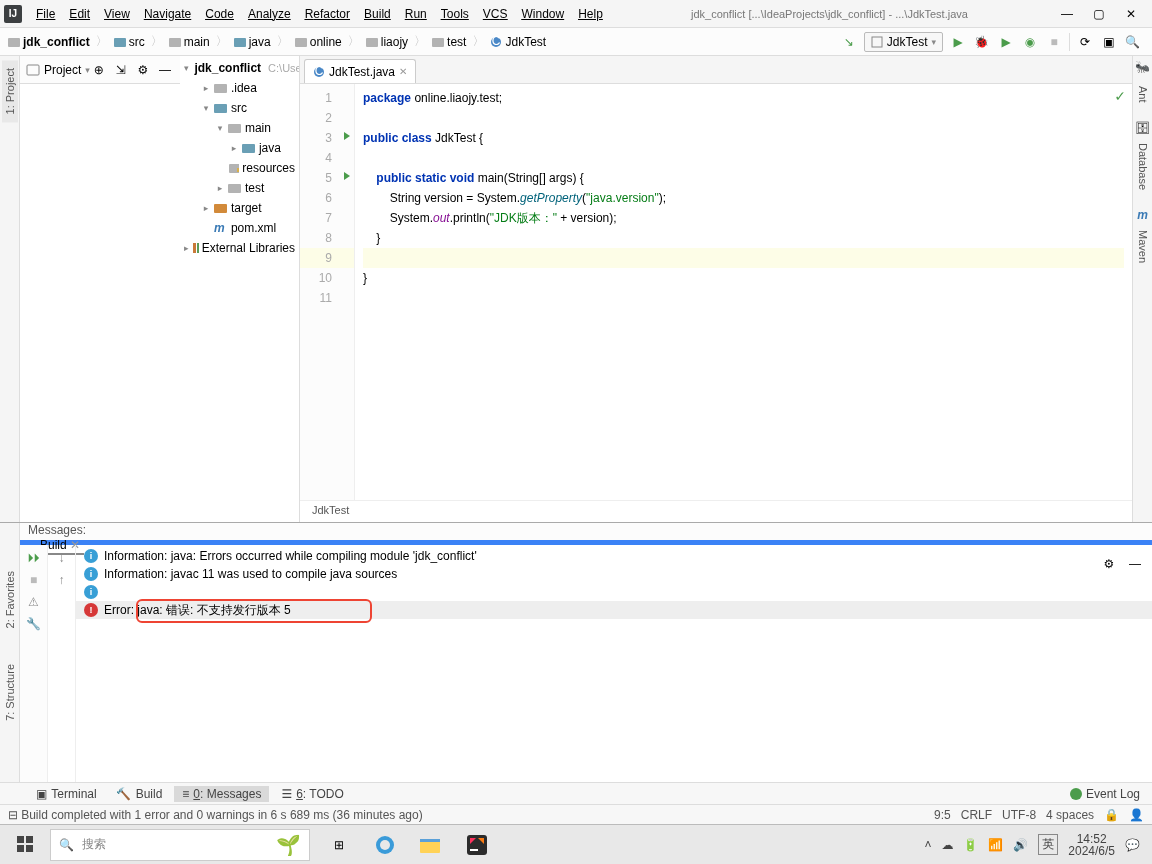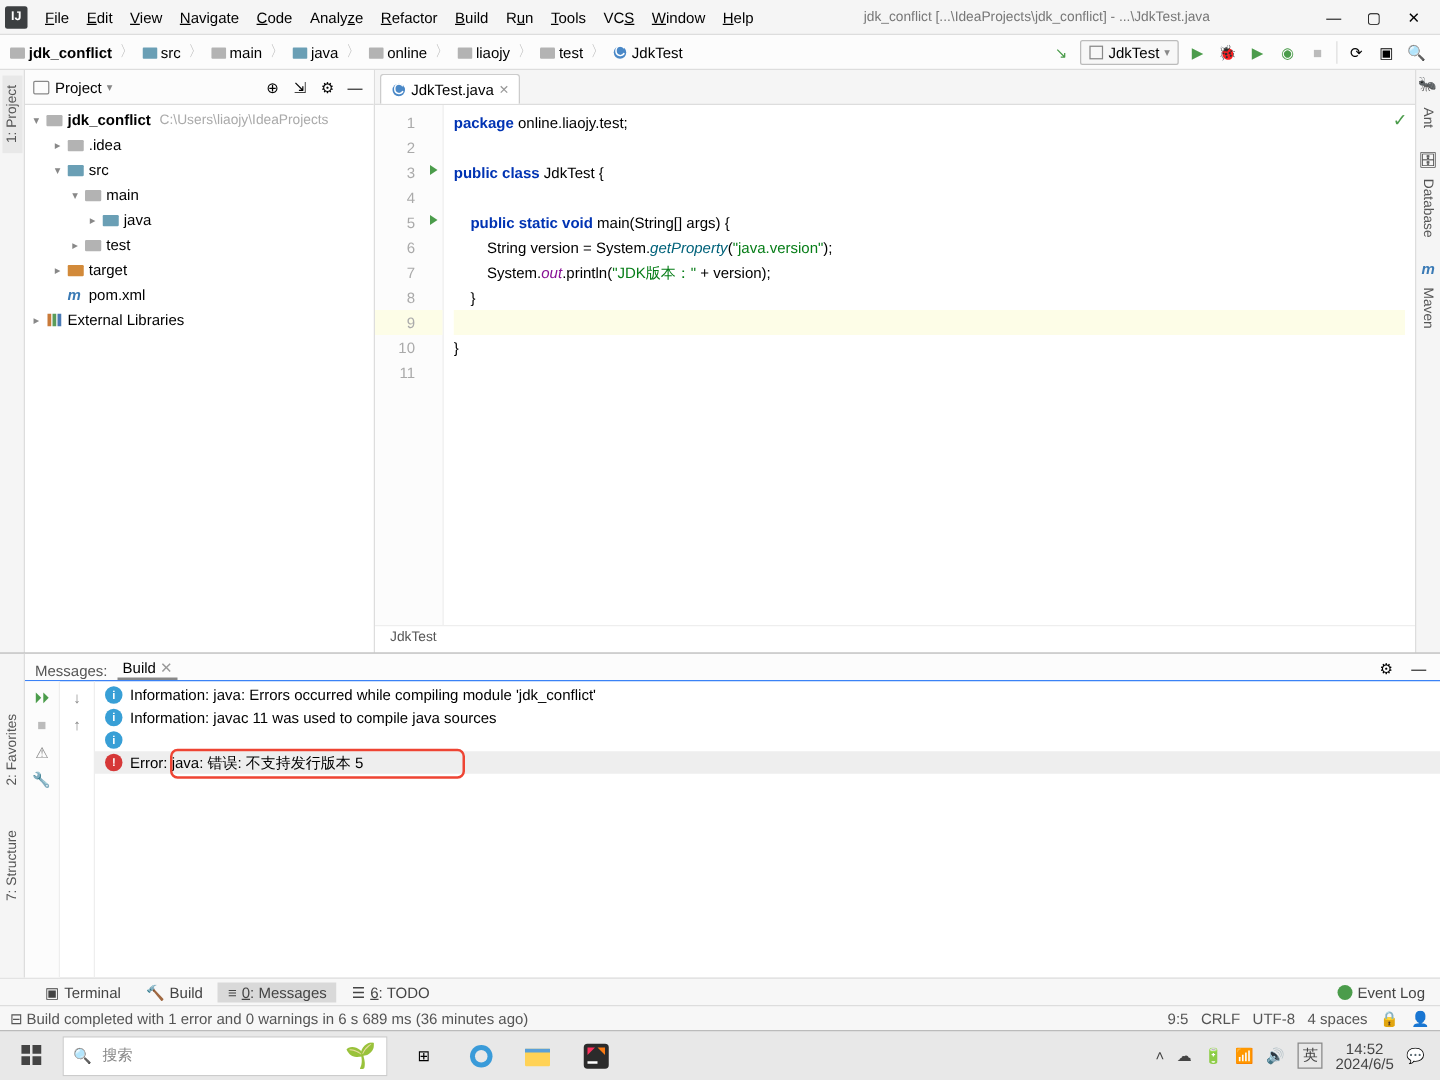--- a/index.html
+++ b/index.html
@@ -1,37 +1,37 @@
 <!DOCTYPE html>
 <html><head>
 <meta charset="utf-8">
 <style>
 * { margin:0; padding:0; box-sizing:border-box; font-family:"Segoe UI",Arial,sans-serif; font-size:12px; }
 body { width:1152px; height:864px; background:#fff; overflow:hidden; position:relative; }
 .titlebar { height:28px; display:flex; align-items:center; padding:0 4px; background:#f5f5f5; border-bottom:1px solid #ddd; }
 .logo { width:18px; height:18px; background:#3c3f41; border-radius:2px; margin-right:8px; display:flex; align-items:center; justify-content:center; color:#fff; font-size:10px; font-weight:bold; }
-.menus { display:flex; gap:2px; }
+.menus { display:flex; gap:2px;text-decoration:underline; }
 .menu-item { padding:2px 6px; cursor:default; }
 .menu-item u { text-decoration:underline; }
 .title-spacer { flex:1; }
 .title-text { color:#777; font-size:11px; }
 .win-controls { display:flex; gap:18px; padding:0 10px; }
 .win-btn { width:14px; text-align:center; }
 .navbar { height:28px; display:flex; align-items:center; padding:0 4px; border-bottom:1px solid #ddd; background:#fcfcfc; }
 .crumb { display:flex; align-items:center; padding:0 4px; gap:3px; }
 .crumb svg { flex-shrink:0; }
 .crumb-sep { color:#bbb; padding:0 2px; }
 .nav-right { margin-left:auto; display:flex; align-items:center; gap:6px; padding-right:6px; }
 .run-combo { height:20px; border:1px solid #bbb; background:#f7f7f7; display:flex; align-items:center; padding:0 6px; gap:4px; border-radius:2px; }
 .iconbtn { width:18px; height:18px; display:flex; align-items:center; justify-content:center; }
 .main { display:flex; height:calc(100% - 28px - 28px - 260px - 22px - 20px - 40px); }
 .side-rail-left { width:20px; background:#f5f5f5; border-right:1px solid #ddd; display:flex; flex-direction:column; align-items:center; padding-top:4px; }
 .rail-tab { writing-mode:vertical-rl; transform:rotate(180deg); padding:8px 2px; font-size:11px; color:#555; cursor:default; }
 .rail-tab.active { background:#e8e8e8; }
-.project-panel { width:280px; border-right:1px solid #ddd; display:flex; flex-direction:column; }
+.project-panel { width:280px; border-right:1px solid #ddd; display:flex; flex-direction:row; }
 .panel-header { height:28px; display:flex; align-items:center; padding:0 6px; border-bottom:1px solid #ddd; background:#fcfcfc; }
 .panel-header .title { font-weight:normal; margin-left:4px; }
 .panel-header .tools { margin-left:auto; display:flex; gap:4px; }
 .tree { flex:1; overflow:auto; padding:2px 0; }
 .node { display:flex; align-items:center; padding:1px 4px; white-space:nowrap; cursor:default; height:20px; gap:3px;}
 .node .arrow { width:10px; color:#888; font-size:9px; text-align:center;}
 .node .indent { display:inline-block; }
 .node-label { }
 .node-label b { font-weight:bold; }
 .node-meta { color:#aaa; margin-left:4px; font-size:11px;}
@@ -46,21 +46,21 @@
 .code { flex:1; padding:4px 8px; line-height:20px; white-space:pre; }
 .kw { color:#0033b3; font-weight:bold; }
 .str { color:#067d17; }
 .fld { color:#871094; font-style:italic;}
 .mth { color:#00627a; font-style:italic;}
 .hl-line { background:#fdfde7; }
 .editor-marker { position:absolute; top:4px; right:6px; color:#4b9c4b; font-size:14px;}
 .breadcrumb-bar { height:22px; border-top:1px solid #eee; padding:3px 12px; color:#555; font-size:11px;}
 .side-rail-right { width:20px; background:#f5f5f5; border-left:1px solid #ddd; display:flex; flex-direction:column; align-items:center; padding-top:4px; }
 .messages-panel { height:260px; border-top:1px solid #aaa; display:flex; flex-direction:column; }
-.msg-header { height:22px; display:flex; align-items:flex-end; padding:0 8px; border-bottom:1px solid #3b82f6; background:#fcfcfc; }
+.msg-header { height:22px; display:flex; align-items:flex-start; padding:0 8px; border-bottom:5px solid #3b82f6; background:#fcfcfc;flex-direction:column; }
 .msg-header .lbl { color:#555; }
 .msg-header .build-tab { margin-left:8px; border-bottom:2px solid #888; padding:1px 4px;}
 .msg-header .tools { margin-left:auto; display:flex; gap:8px; }
 .msg-body { flex:1; display:flex; }
 .msg-rail { width:28px; background:#fcfcfc; border-right:1px solid #eee; display:flex; flex-direction:column; align-items:center; gap:8px; padding-top:6px;}
 .msg-tree-rail { width:28px; border-right:1px solid #eee; display:flex; flex-direction:column; align-items:center; gap:8px; padding-top:6px;}
 .msg-list { flex:1; padding:2px 0; position:relative;}
 .msg-row { display:flex; align-items:center; padding:1px 8px; height:18px;}
 .msg-row.err { background:#eee; }
 .msg-icon { width:14px; height:14px; border-radius:50%; display:flex; align-items:center; justify-content:center; color:#fff; font-size:9px; font-weight:bold; margin-right:6px;}
@@ -245,20 +245,29 @@
         </div>
       <div class="node">
           <span class="indent" style="width:42px"></span>
           <span class="arrow">▸</span>
           <svg width="14" height="12">
             <rect class="folder-svg blue" width="13" height="9" y="2" rx="1"></rect>
           </svg>
           <span class="node-label">java</span>
         </div>
       <div class="node">
+          <span class="indent" style="width:42px"></span>
+          <span class="arrow"></span>
+          <svg width="14" height="12">
+            <rect class="folder-svg" width="13" height="9" y="2" rx="1"></rect>
+            <rect width="4" height="4" x="8" y="6" fill="#d9b04c"></rect>
+          </svg>
+          <span class="node-label">resources</span>
+        </div>
+      <div class="node">
           <span class="indent" style="width:28px"></span>
           <span class="arrow">▸</span>
           <svg width="14" height="12">
             <rect class="folder-svg" width="13" height="9" y="2" rx="1"></rect>
           </svg>
           <span class="node-label">test</span>
         </div>
       <div class="node">
           <span class="indent" style="width:14px"></span>
           <span class="arrow">▸</span>

